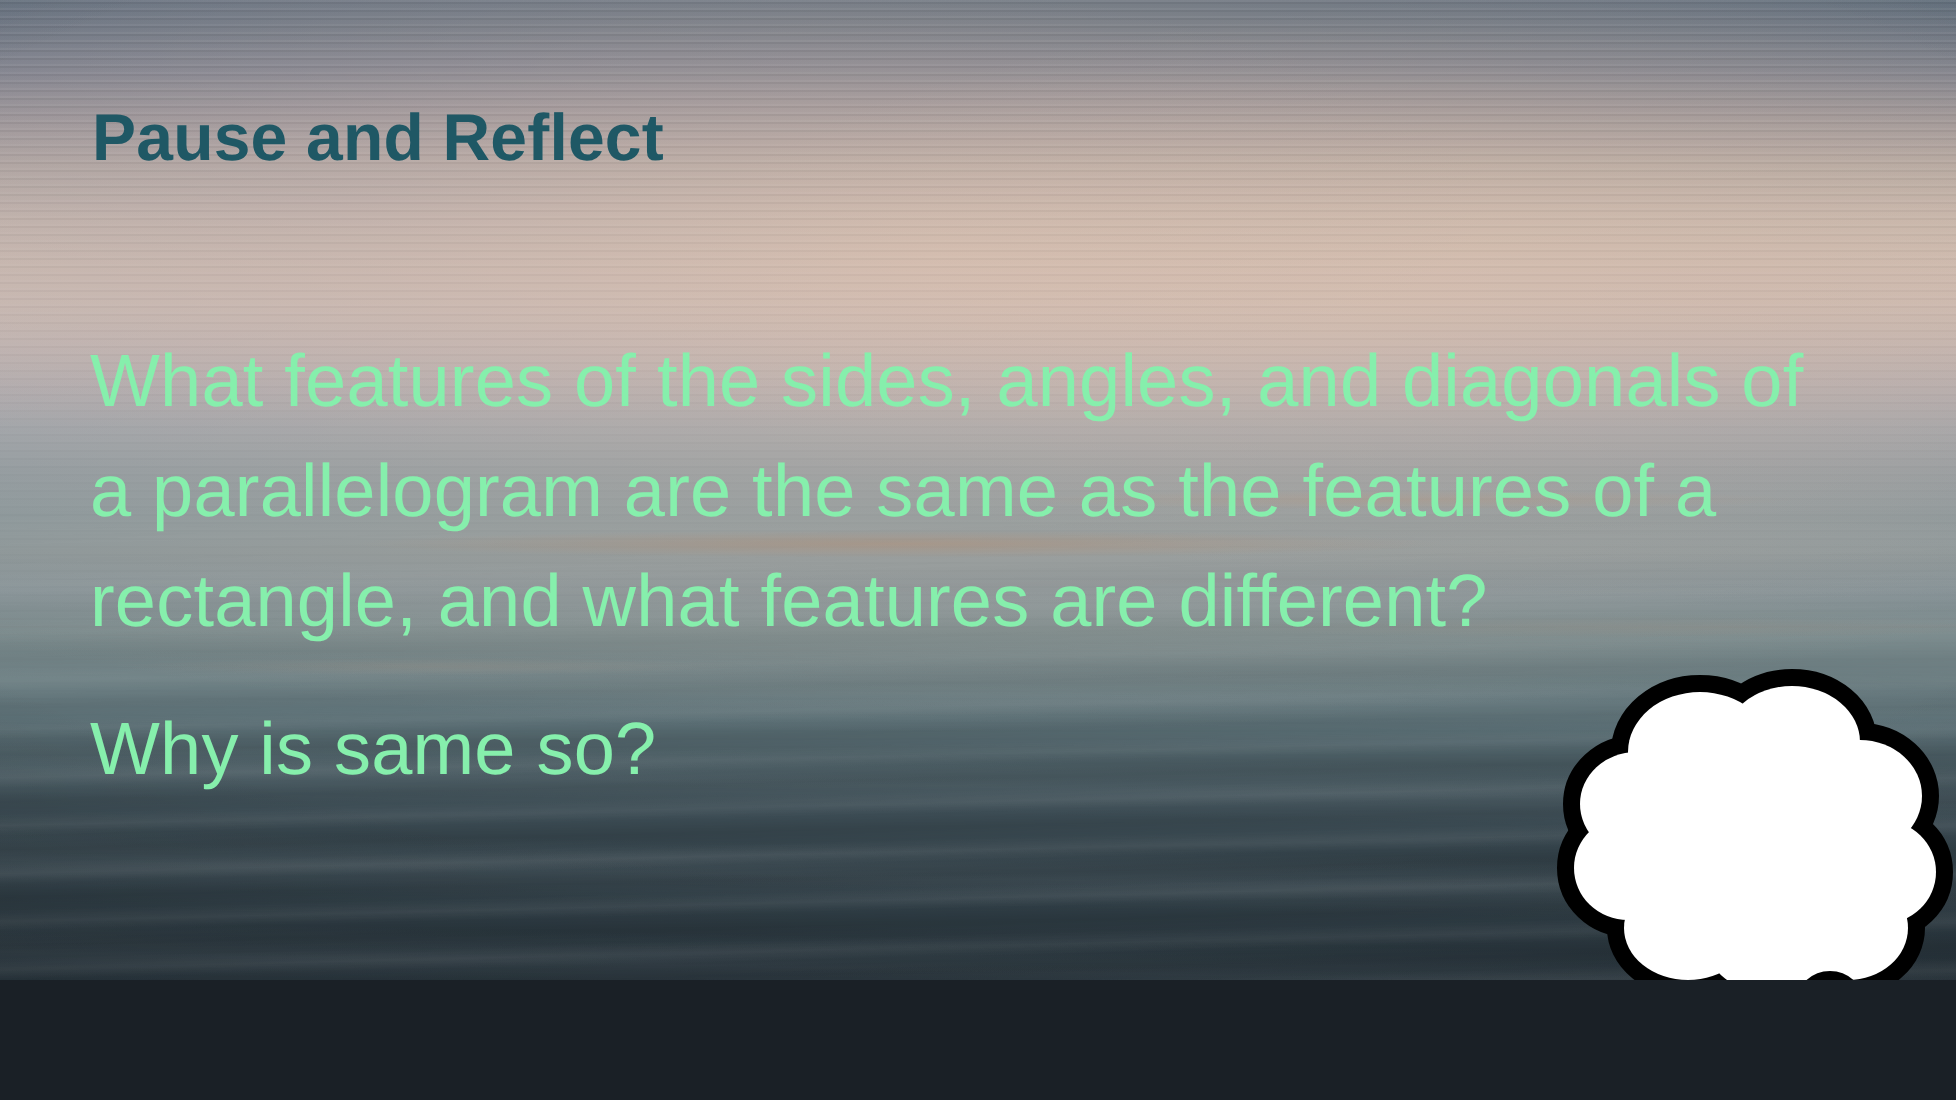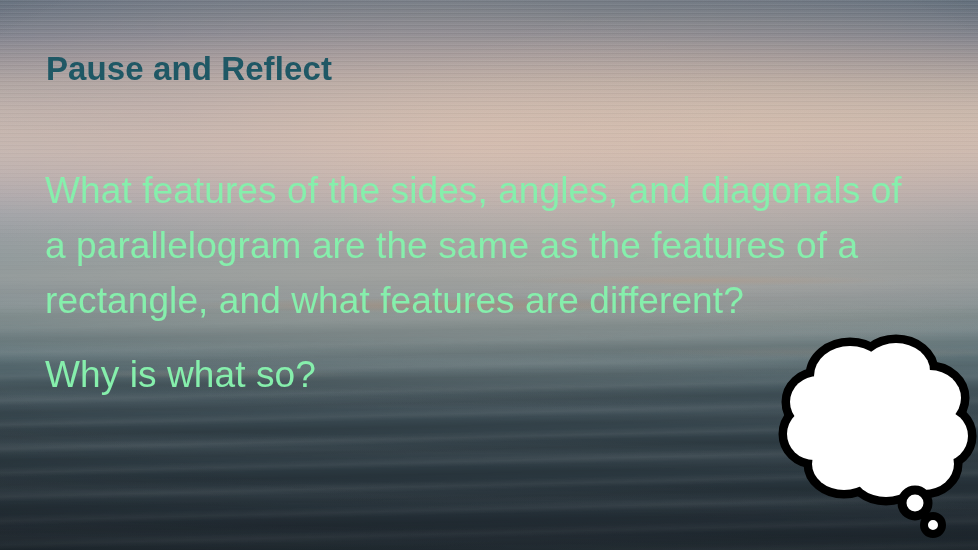--- a/index.html
+++ b/index.html
@@ -7,21 +7,21 @@
     padding: 0;
     background: #1a2026;
   }
   body {
     font-family: "Liberation Sans", sans-serif;
   }
 
   #slide {
     position: relative;
     width: 978px;
-    height: 550px;
+    height: 490px;
     overflow: hidden;
     background: #4f5d6b;
   }
 
   
   .bg-layer {
     position: absolute;
     inset: 0;
     pointer-events: none;
   }
@@ -188,21 +188,21 @@
   <div class="bg-layer bg-ripples-broad"></div>
   <div class="bg-layer bg-streaks"></div>
   <div class="bg-layer bg-vignette"></div>
 
   <div class="content">
 
     <div id="slide-title">Pause and Reflect</div>
 
     <div class="body-block">
       <p class="body-para">What features of the sides, angles, and diagonals of a parallelogram are the same as the features of a rectangle, and what features are different?</p>
-      <p class="body-para">Why is what so?</p>
+      <p class="body-para">Why is same so?</p>
     </div>
 
     <div id="thought-bubble">
       <svg viewBox="0 0 200 214" xmlns="http://www.w3.org/2000/svg" aria-hidden="true">
         <g stroke="#000000" fill="#ffffff" stroke-linejoin="round">
 
           <g stroke-width="17">
             <ellipse cx="72" cy="40" rx="36" ry="30"></ellipse>
             <ellipse cx="118" cy="35" rx="34" ry="28"></ellipse>
             <ellipse cx="152" cy="62" rx="31" ry="28"></ellipse>

